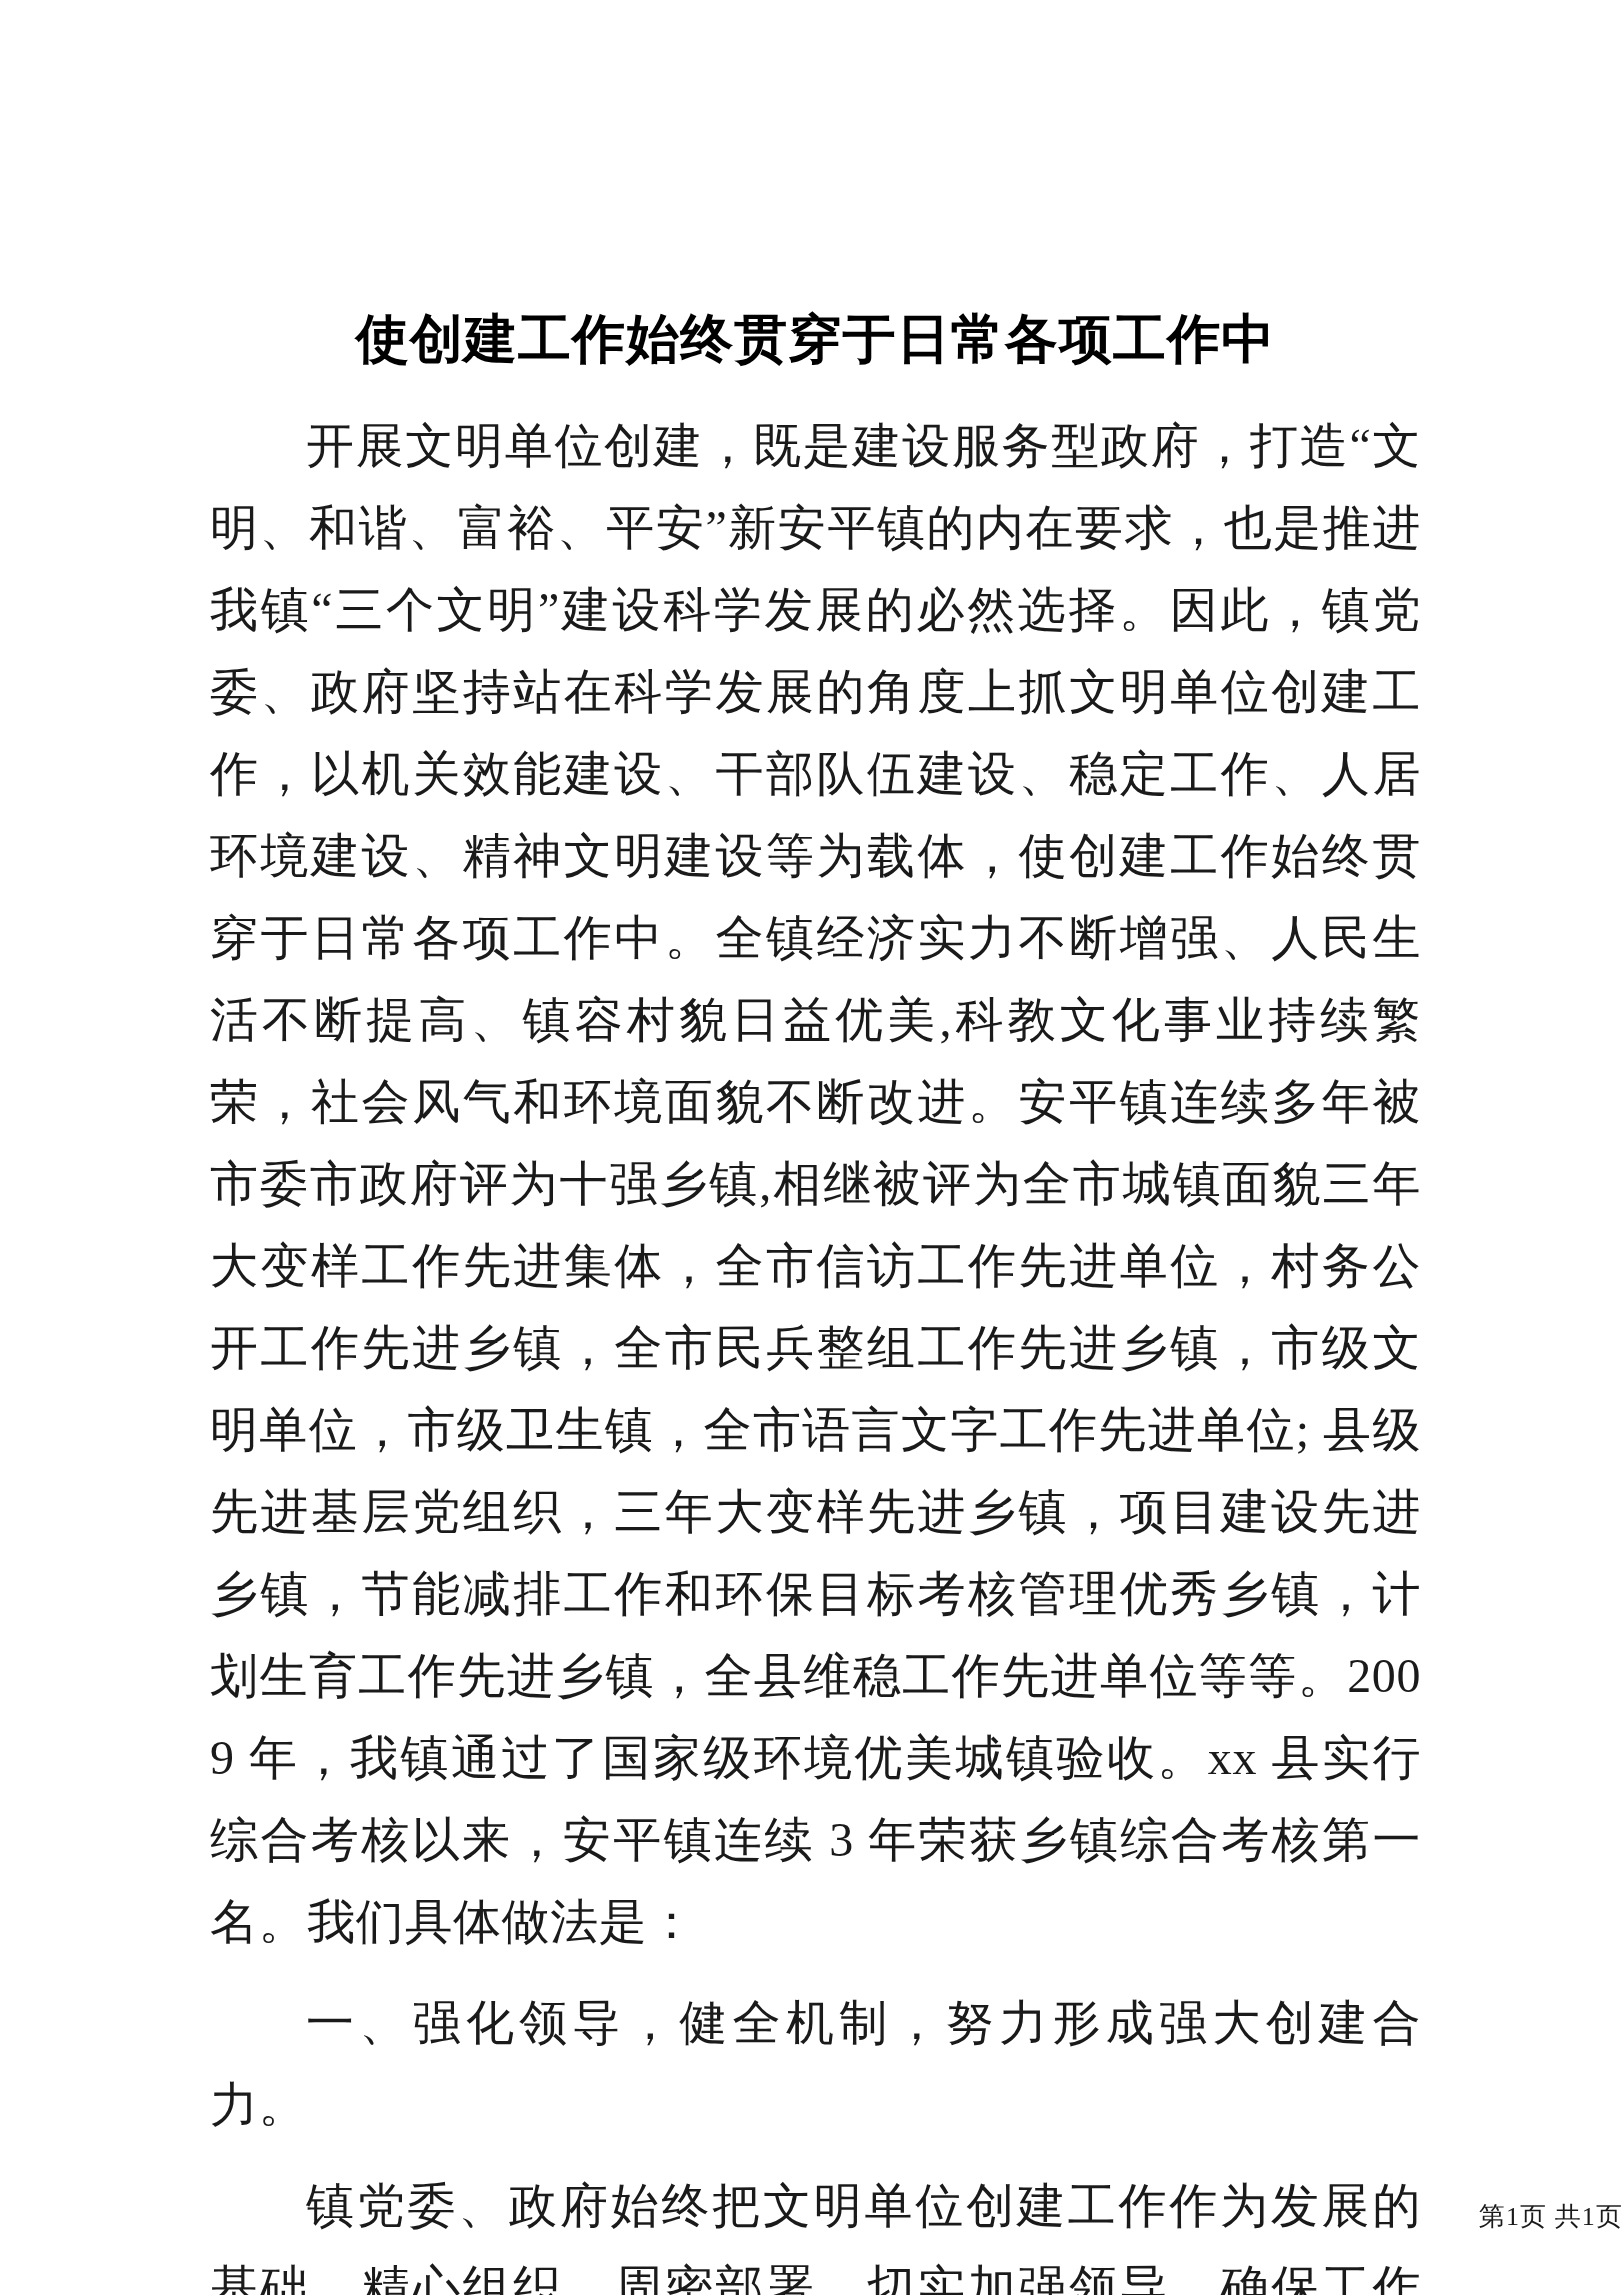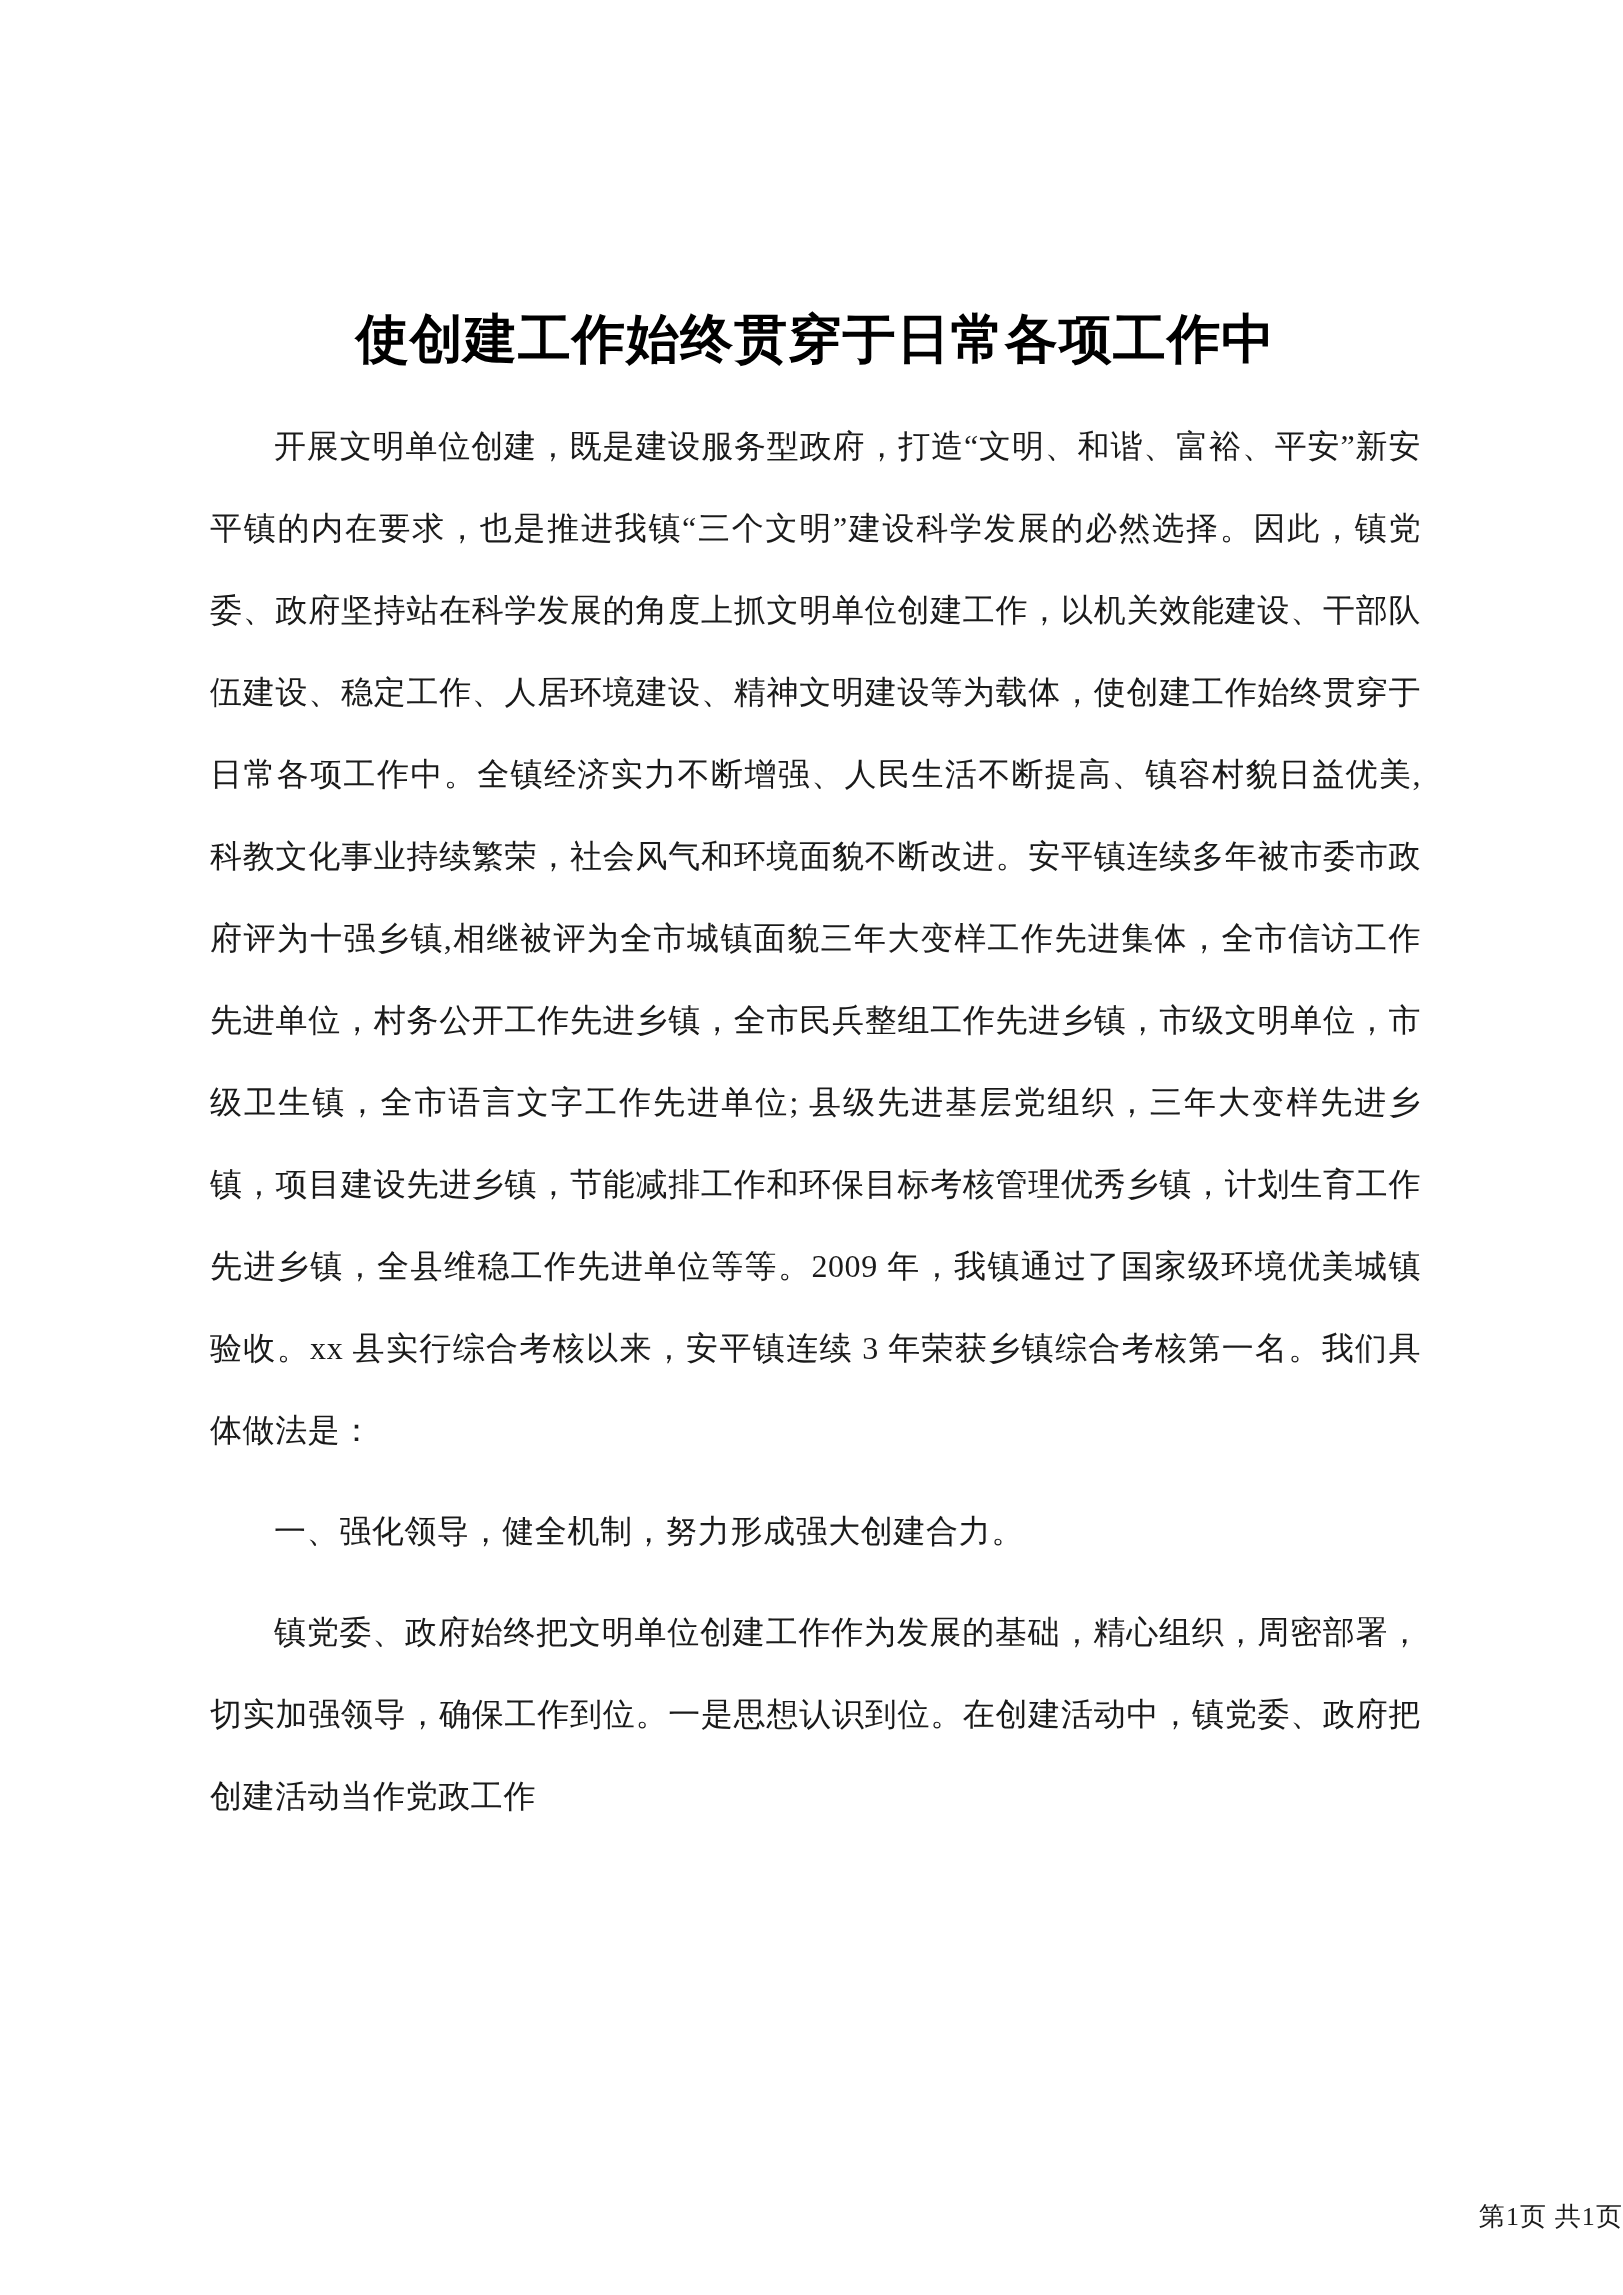--- a/index.html
+++ b/index.html
@@ -21,21 +21,21 @@
     margin: 0 0 33px 0;
     font-size: 53px;
     line-height: 1.25;
     font-weight: 700;
     text-align: center;
     color: #000000;
     letter-spacing: 1.1px;
   }
   .para {
     margin: 0 0 19px 0;
-    font-size: 32px;
+    font-size: 48px;
     line-height: 82px;
     text-align: justify;
     text-indent: 2em;
     color: #1a1a1a;
     letter-spacing: 0.6px;
     word-break: break-all;
   }
   .page-footer {
     position: absolute;
     left: 0;

